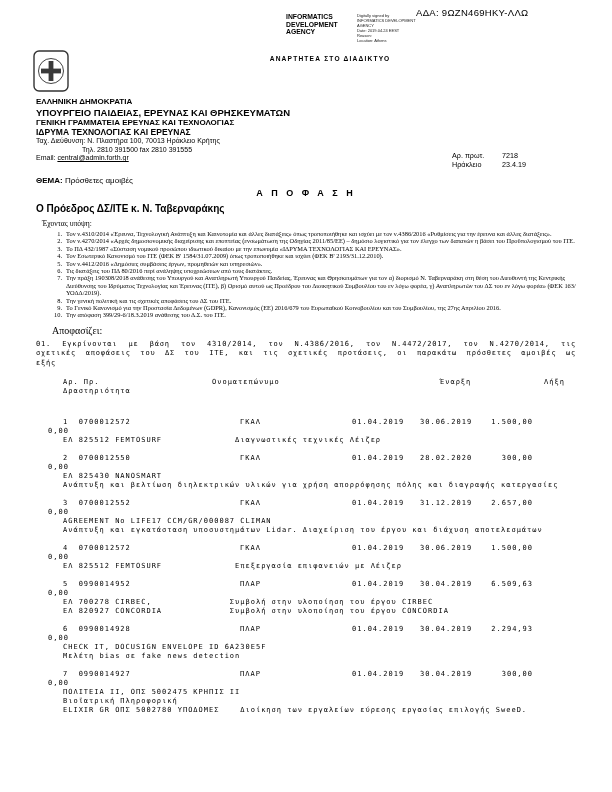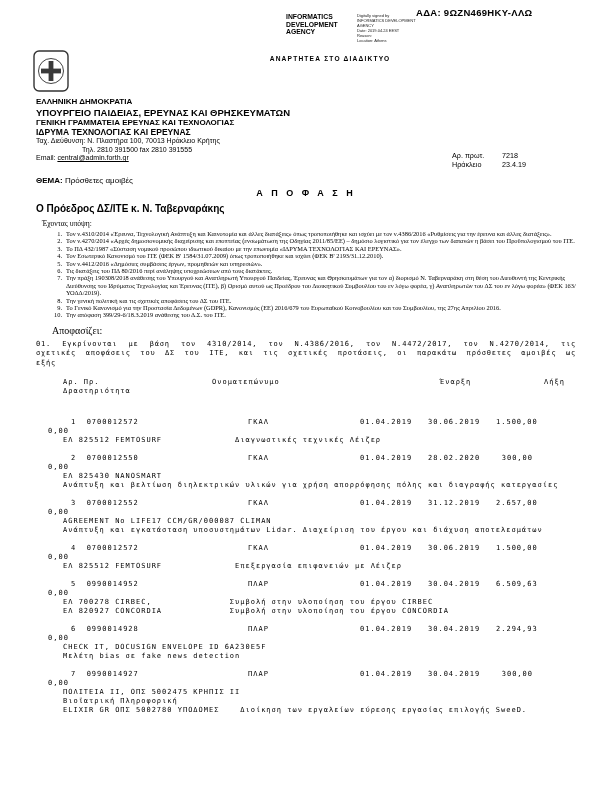--- a/index.html
+++ b/index.html
@@ -1,19 +1,19 @@
 <!DOCTYPE html>
 <html><head>
 <meta charset="utf-8">
 <style>
   html,body{margin:0;padding:0;}
   body{width:612px;height:792px;background:#ffffff;font-family:"Liberation Serif",serif;color:#000;}
   .page{position:relative;width:612px;height:792px;background:#ffffff;overflow:hidden;}
 
-  .ada{position:absolute;top:7px;left:416px;font-family:"Liberation Sans",sans-serif;font-weight:bold;font-size:9.5px;letter-spacing:.3px;}
+  .ada{position:absolute;top:7px;left:416px;font-family:"Liberation Sans",sans-serif;font-weight:normal;font-size:9.5px;letter-spacing:.3px;}
 
   .stamp{position:absolute;top:13px;left:286px;display:flex;gap:5px;align-items:flex-start;}
   .stamp-agency{width:66px;font-family:"Liberation Sans",sans-serif;font-weight:bold;font-size:6.8px;line-height:7.6px;}
   .stamp-details{width:78px;font-family:"Liberation Sans",sans-serif;font-size:4px;line-height:5px;color:#222;}
   .posted{position:absolute;top:55px;left:215px;width:230px;text-align:center;font-family:"Liberation Sans",sans-serif;font-weight:bold;font-size:6.6px;letter-spacing:1.2px;}
 
   .emblem{position:absolute;top:50px;left:33px;}
 
   .letterhead{position:absolute;top:97px;left:36px;font-family:"Liberation Sans",sans-serif;}
   .lh-republic{font-weight:bold;font-size:8px;line-height:9.5px;}
@@ -40,21 +40,21 @@
   .ctext{flex:1;}
   .decides{font-size:10px;margin:6px 0 4px 16px;}
   .decision-par{font-family:"DejaVu Sans Mono",monospace;font-size:7px;line-height:9.5px;letter-spacing:.8px;word-spacing:4px;margin-bottom:10px;text-align:justify;}
 
   .table{font-family:"DejaVu Sans Mono",monospace;font-size:7px;letter-spacing:1px;line-height:9px;}
   .thead{width:497px;padding-left:27px;display:grid;grid-template-columns:105px 184px 60px 78px 70px;white-space:pre;gap:44px;}
   .thead-activity{padding-left:27px;white-space:pre;}
   .rows{margin-top:22px;}
   .trow{margin-bottom:9px;}
   .trow-main{width:497px;padding-left:27px;display:grid;grid-template-columns:177px 112px 68px 68px 45px;}
-  .trow-main .tc{white-space:pre;margin-left:8px;}
+  .trow-main .tc{white-space:pre;}
   .trow-main .tc4{text-align:right;}
   .amt2{padding-left:12px;white-space:pre;}
   .tdetail{padding-left:27px;white-space:pre;}
 </style>
 </head>
 <body>
 
 <div class="page">
 
   <div class="ada">ΑΔΑ: 9ΩΖΝ469ΗΚΥ-ΛΛΩ</div>

